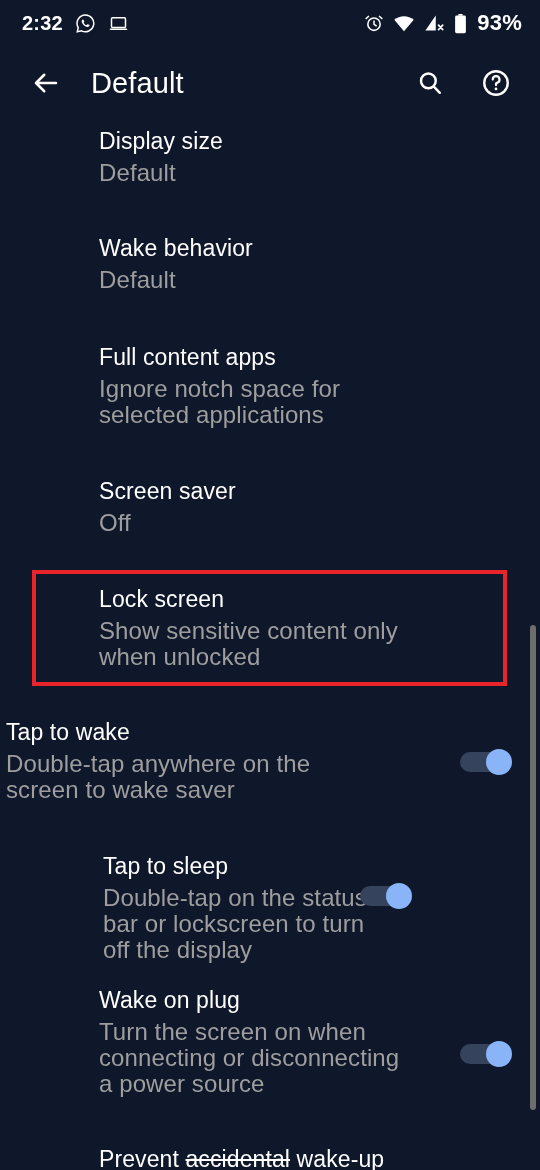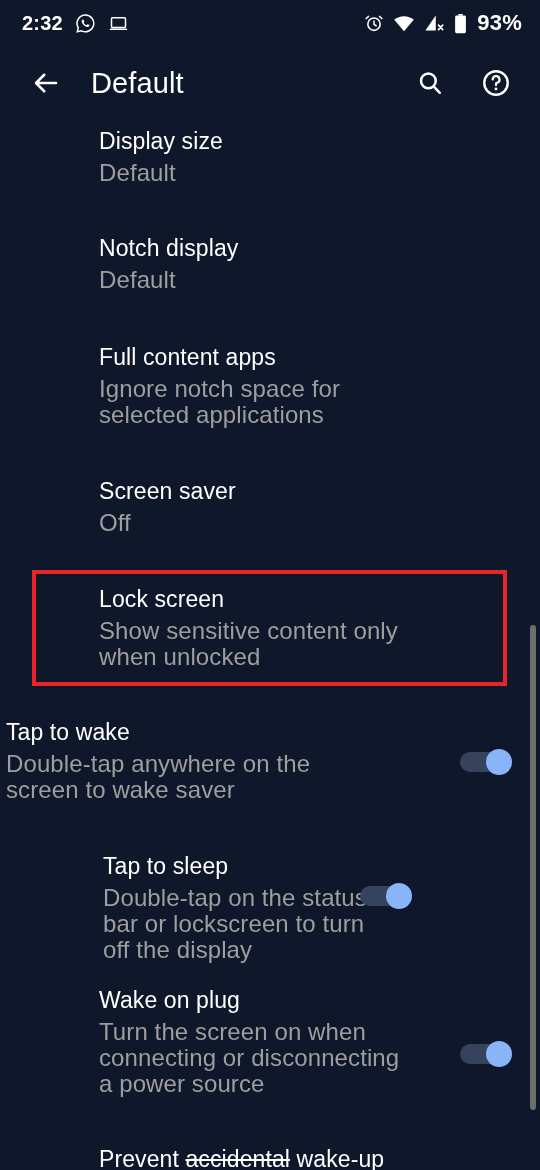--- a/index.html
+++ b/index.html
@@ -262,21 +262,21 @@
 
     <div class="row" style="position:absolute; top:6px; left:0; width:540px;">
       <div class="row-text">
         <div class="row-title">Display size</div>
         <div class="row-summary">Default</div>
       </div>
     </div>
 
     <div class="row" style="position:absolute; top:113px; left:0; width:540px;">
       <div class="row-text">
-        <div class="row-title">Notch display</div>
+        <div class="row-title">Wake behavior</div>
         <div class="row-summary">Default</div>
       </div>
     </div>
 
     <div class="row" style="position:absolute; top:222px; left:0; width:540px;">
       <div class="row-text">
         <div class="row-title">Full content apps</div>
         <div class="row-summary">Ignore notch space for selected applications</div>
       </div>
     </div>

